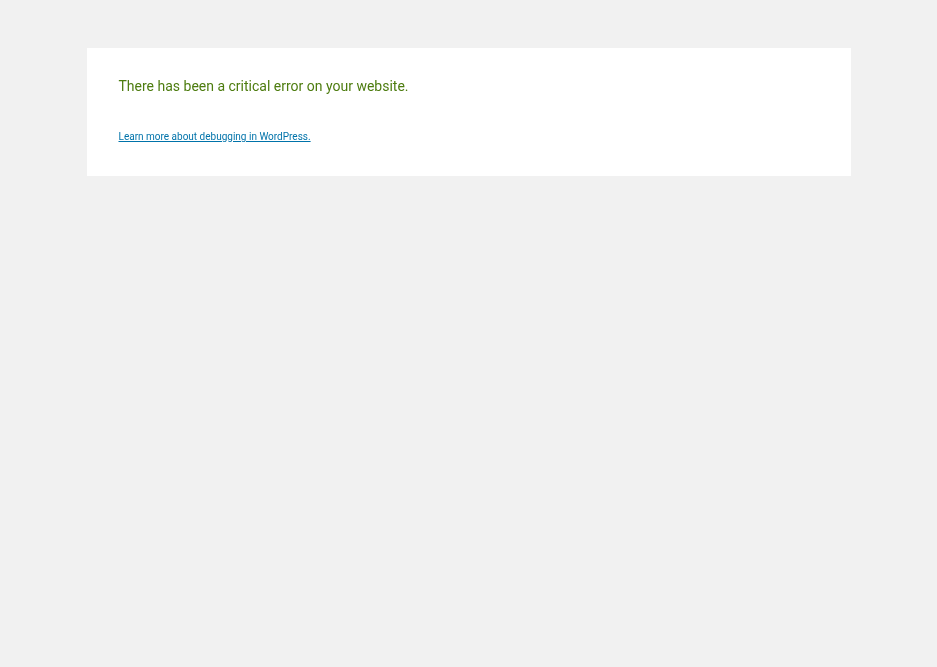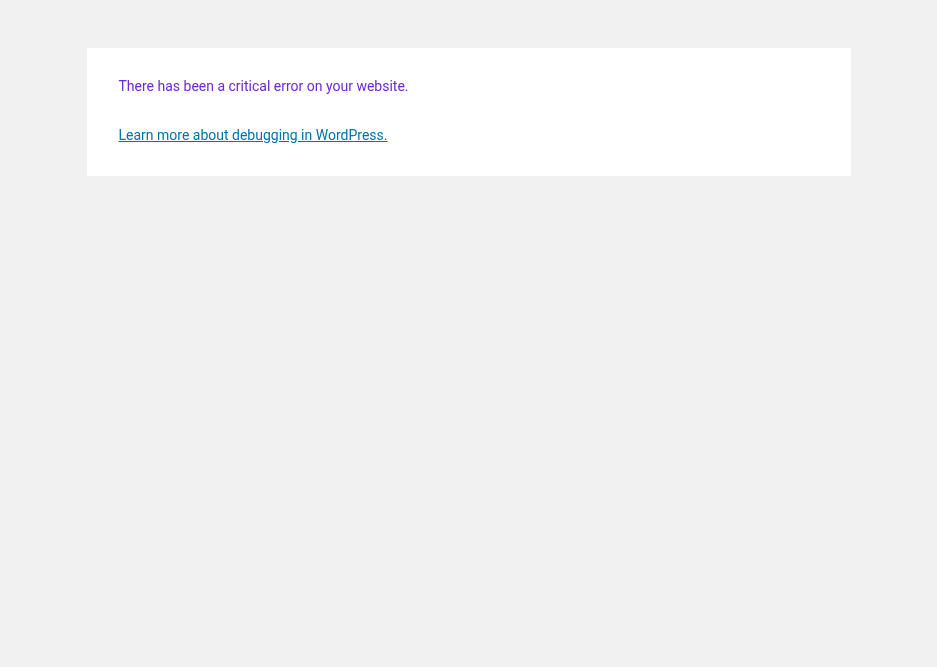--- a/index.html
+++ b/index.html
@@ -14,28 +14,28 @@
       height: 667px;
       padding: 48px 0 0 0;
     }
     .error-box {
       background-color: #ffffff;
       max-width: 764px;
       margin: 0 auto;
       padding: 28px 32px 32px 32px;
     }
     .error-message {
-      color: #6d28d9;
+      color: #4d7c0f;
       font-size: 14px;
       line-height: 1.5;
       margin-bottom: 28px;
     }
     .debug-link {
       color: #0073aa;
-      font-size: 14px;
+      font-size: 10px;
       text-decoration: underline;
       cursor: pointer;
     }
   </style>
 </head>
 <body>
 
 <div class="error-box">
   <p class="error-message">There has been a critical error on your website.</p>
   <a class="debug-link">Learn more about debugging in WordPress.</a>

